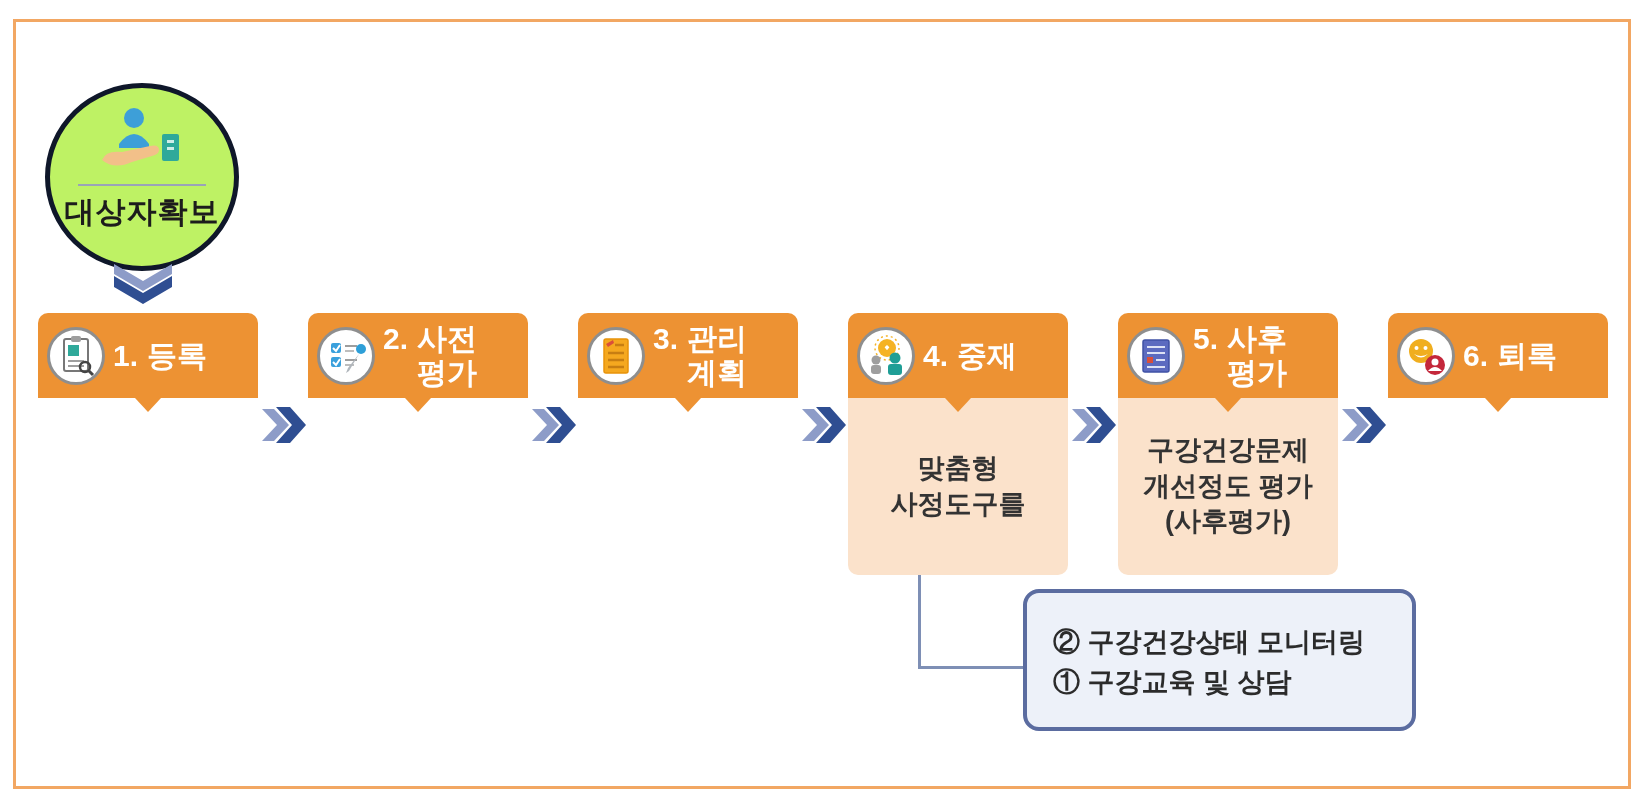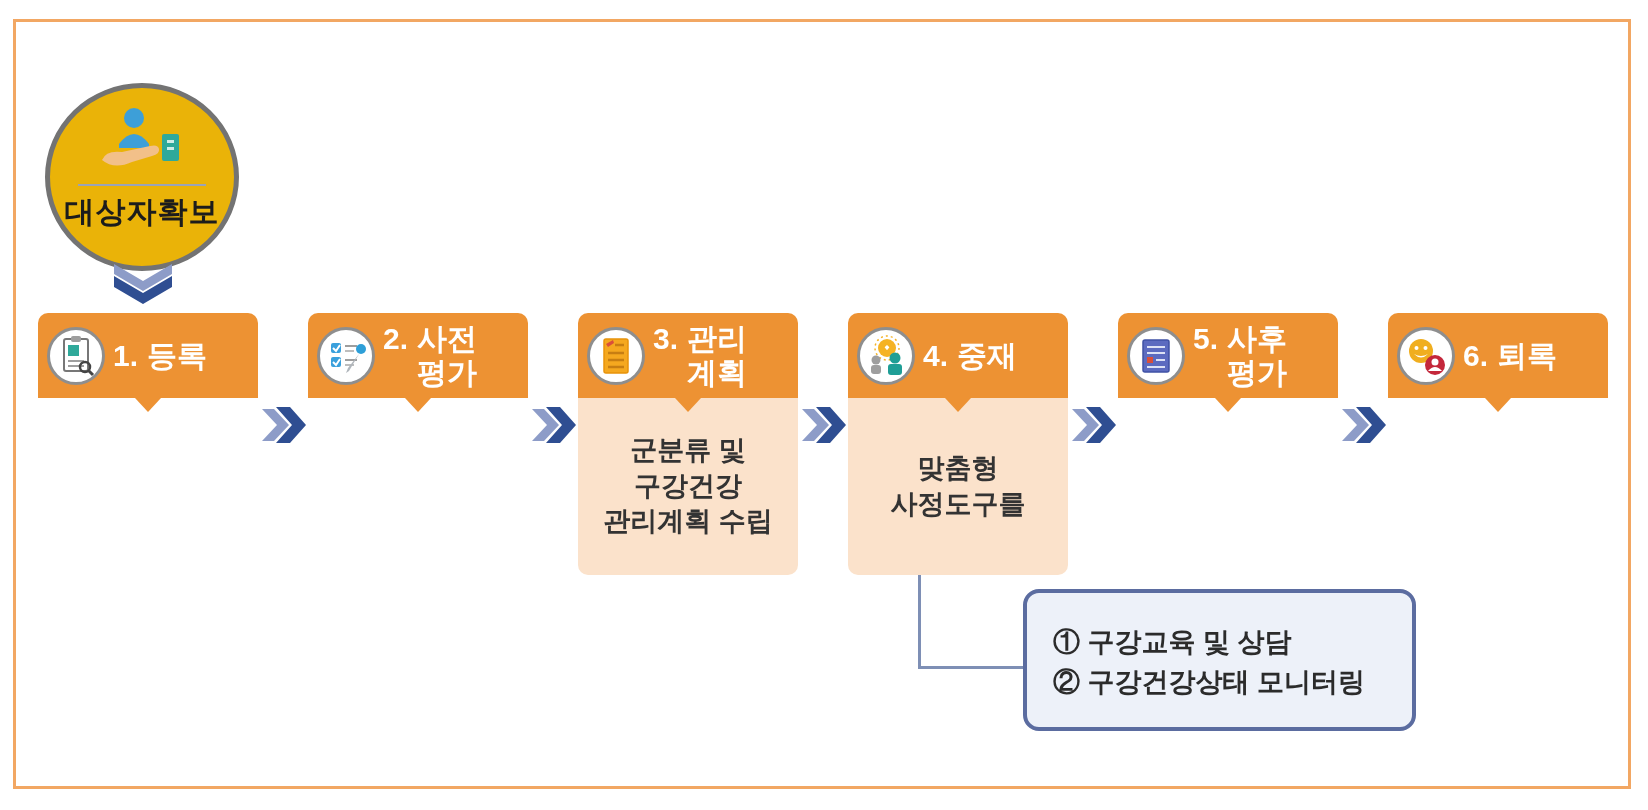--- a/index.html
+++ b/index.html
@@ -3,21 +3,21 @@
 <meta charset="utf-8">
 <style>
   html,body{margin:0;padding:0;background:#ffffff;}
   .canvas{position:relative;width:1648px;height:810px;background:#ffffff;overflow:hidden;
           font-family:"Liberation Sans", sans-serif;}
   .frame{position:absolute;left:13px;top:19px;width:1612px;height:764px;
          border:3px solid #F2A763;background:#ffffff;}
 
   
   .source-circle{position:absolute;left:45px;top:83px;width:194px;height:188px;border-radius:50%;
-                 background:#eab308;border:5px solid #737373;display:flex;flex-direction:column;
+                 background:#bef264;border:5px solid #0f172a;display:flex;flex-direction:column;
                  align-items:center;justify-content:flex-start;box-sizing:border-box;}
   .src-icon{margin-top:16px;}
   .circle-divider{width:128px;height:2px;background:#9AA3B8;margin:2px 0 6px 0;}
   .src-label{font-size:30px;font-weight:bold;color:#1c1c1c;letter-spacing:1px;}
 
   .down-arrow{position:absolute;left:110px;top:264px;}
 
   
   .step{position:absolute;top:313px;width:220px;height:262px;}
   .step-header{position:relative;height:85px;background:#ED9233;border-radius:10px 10px 0 0;
@@ -128,25 +128,20 @@
           <line x1="17" y1="36" x2="33" y2="36" stroke="#C77E12" stroke-width="2.5"></line>
         </svg>
       </span>
       <span class="hgroup">
         <span class="hnum">3.</span>
         <span class="htitle">관리
 계획</span>
       </span>
     </div>
     <div class="notch"></div>
-    <div class="step-body">
-      <div class="body-text">군분류 및
-구강건강
-관리계획 수립</div>
-    </div>
   </div>
 
   <div class="step" style="left:848px">
     <div class="step-header">
       <span class="icon-circle">
         <svg width="50" height="50" viewBox="0 0 50 50">
           <circle cx="26" cy="17" r="9" fill="#F5B324"></circle>
           <path d="M26 14 l2.4 2.2 -2.4 3 -2.4 -3 Z" fill="#ffffff"></path>
           <circle cx="26" cy="17" r="12" fill="none" stroke="#F5B324" stroke-width="1.5" stroke-dasharray="2 3"></circle>
           <circle cx="15" cy="29" r="4.5" fill="#9E9E9E"></circle>
@@ -179,20 +174,25 @@
           <line x1="16" y1="36" x2="34" y2="36" stroke="#DDE2F5" stroke-width="2"></line>
         </svg>
       </span>
       <span class="hgroup">
         <span class="hnum">5.</span>
         <span class="htitle">사후
 평가</span>
       </span>
     </div>
     <div class="notch"></div>
+    <div class="step-body">
+      <div class="body-text">구강건강문제
+개선정도 평가
+(사후평가)</div>
+    </div>
   </div>
 
   <div class="step" style="left:1388px">
     <div class="step-header">
       <span class="icon-circle">
         <svg width="50" height="50" viewBox="0 0 50 50">
           <circle cx="20" cy="20" r="12" fill="#F0AE1F"></circle>
           <circle cx="15.5" cy="17" r="2" fill="#ffffff"></circle>
           <circle cx="24.5" cy="17" r="2" fill="#ffffff"></circle>
           <path d="M13 23 Q20 30 27 23 Q20 27 13 23 Z" fill="#ffffff"></path>
@@ -227,16 +227,16 @@
   </svg>
   <svg class="sep-arrow" style="left:1341px" width="46" height="38" viewBox="0 0 46 38">
     <polygon points="1,3 13,3 28,19 13,35 1,35 16,19" fill="#8D9CC8"></polygon>
     <polygon points="15,1 29,1 45,19 29,37 15,37 31,19" fill="#2F4E92"></polygon>
   </svg>
 
   <div class="conn-v"></div>
   <div class="conn-h"></div>
 
   <div class="callout">
+    <div class="callout-line">② 구강건강상태 모니터링</div>
     <div class="callout-line">① 구강교육 및 상담</div>
-    <div class="callout-line">② 구강건강상태 모니터링</div>
   </div>
 </div>
 
 </body></html>

